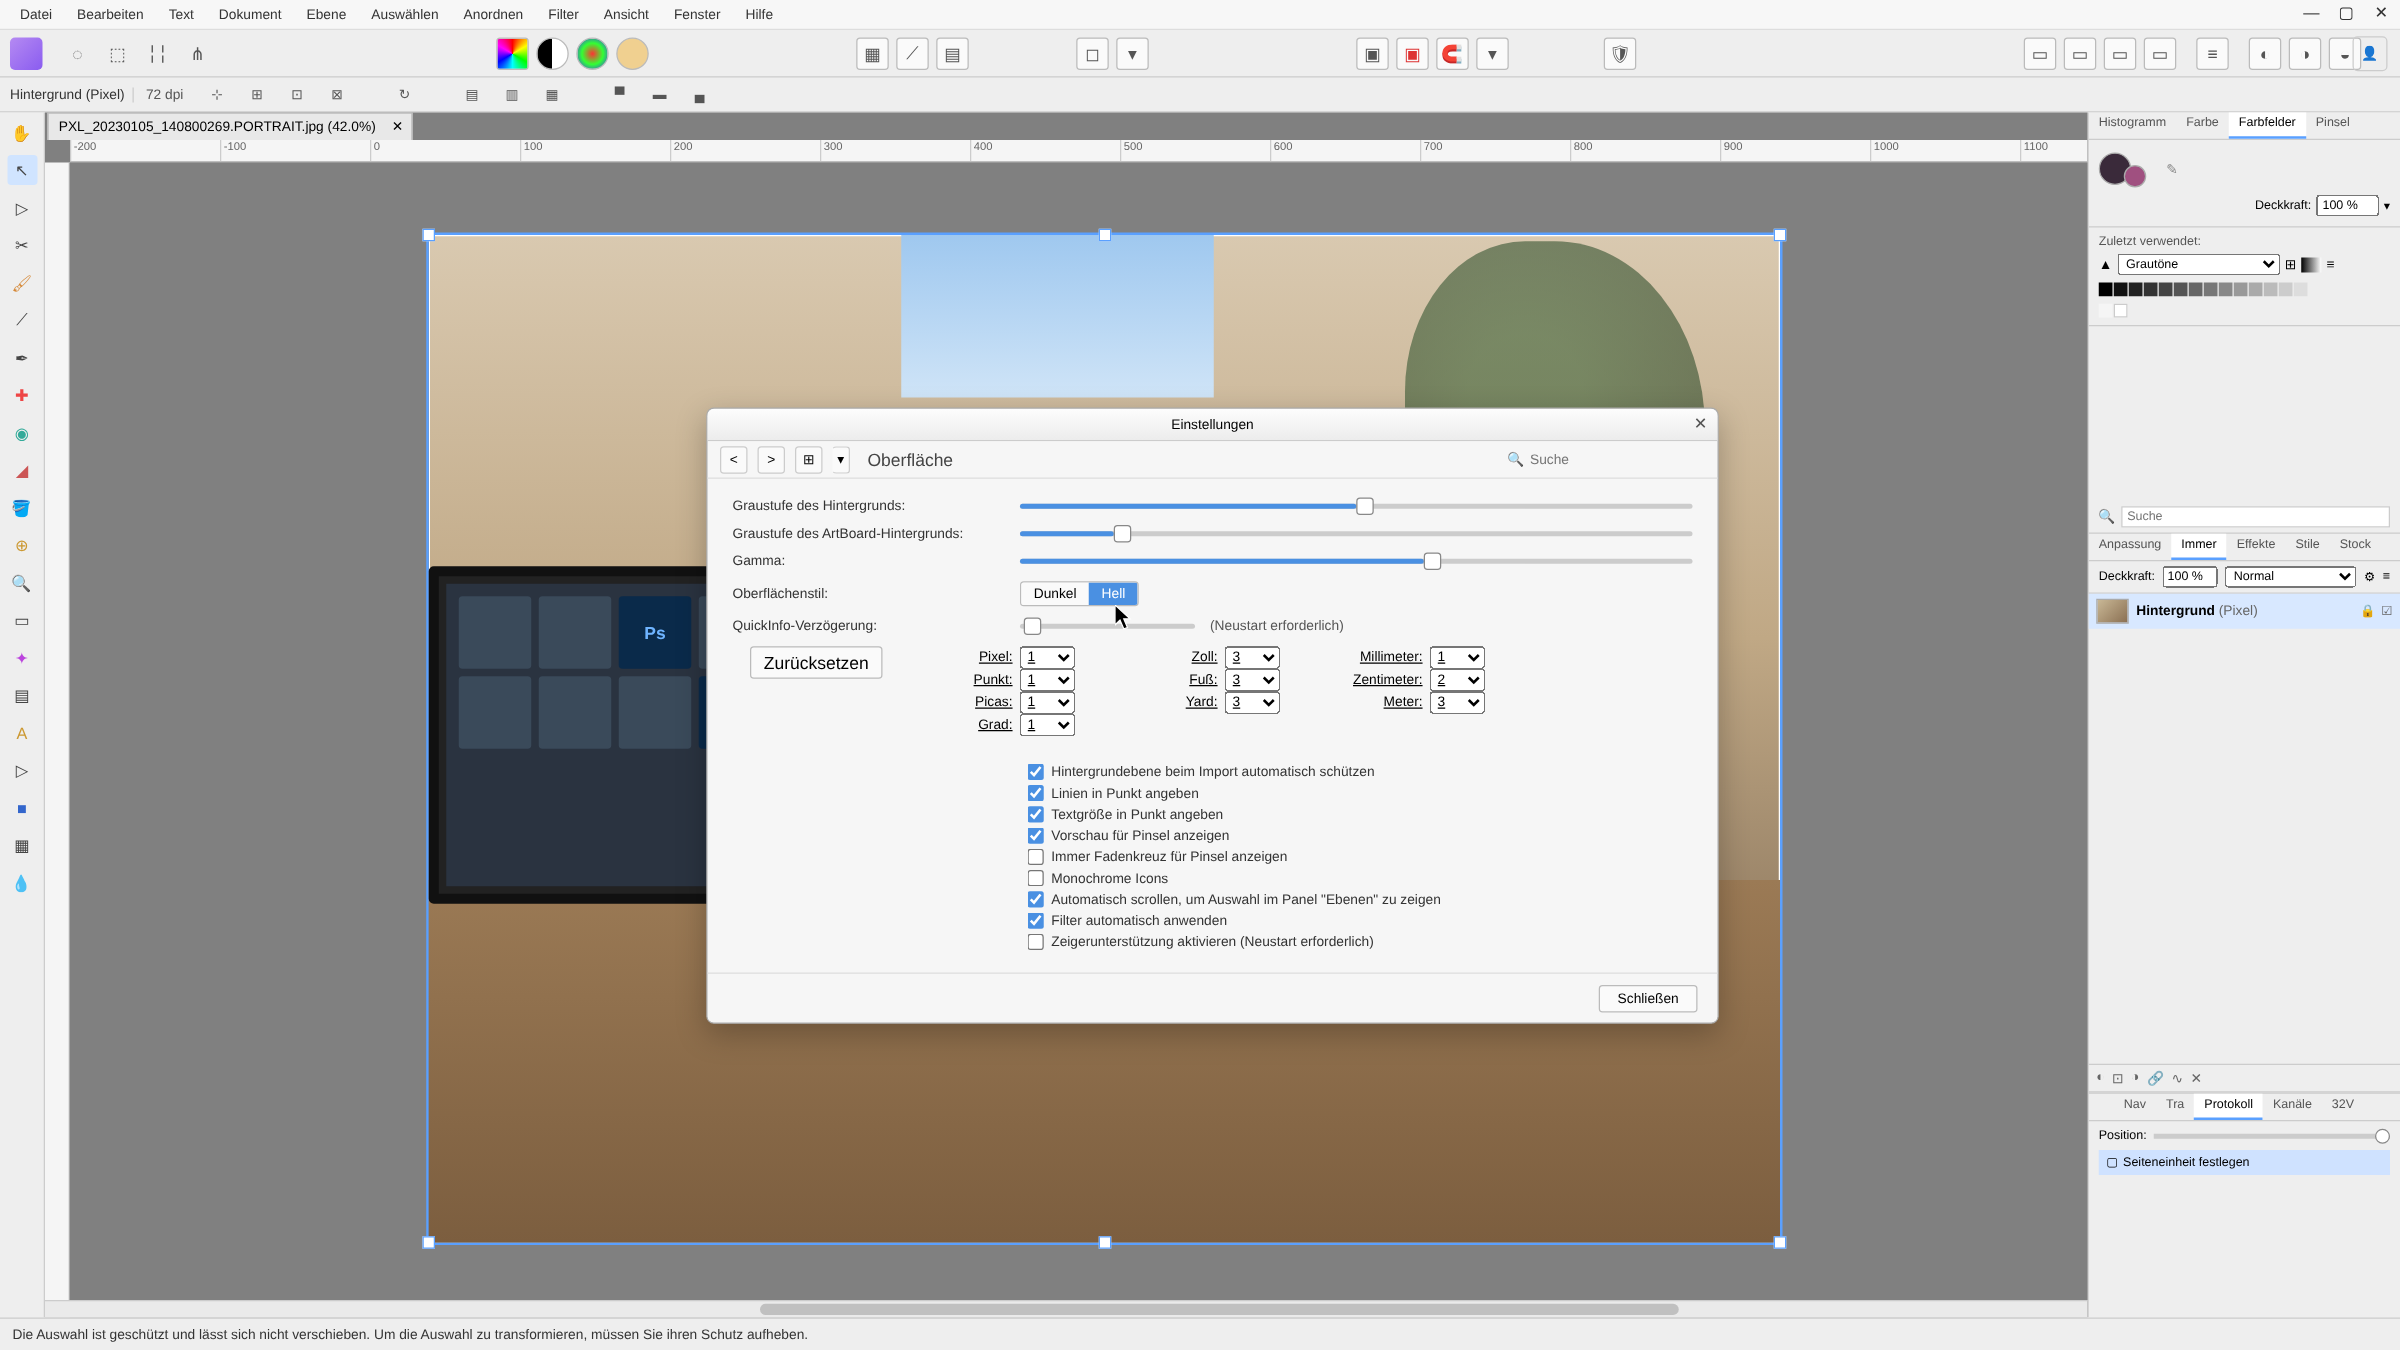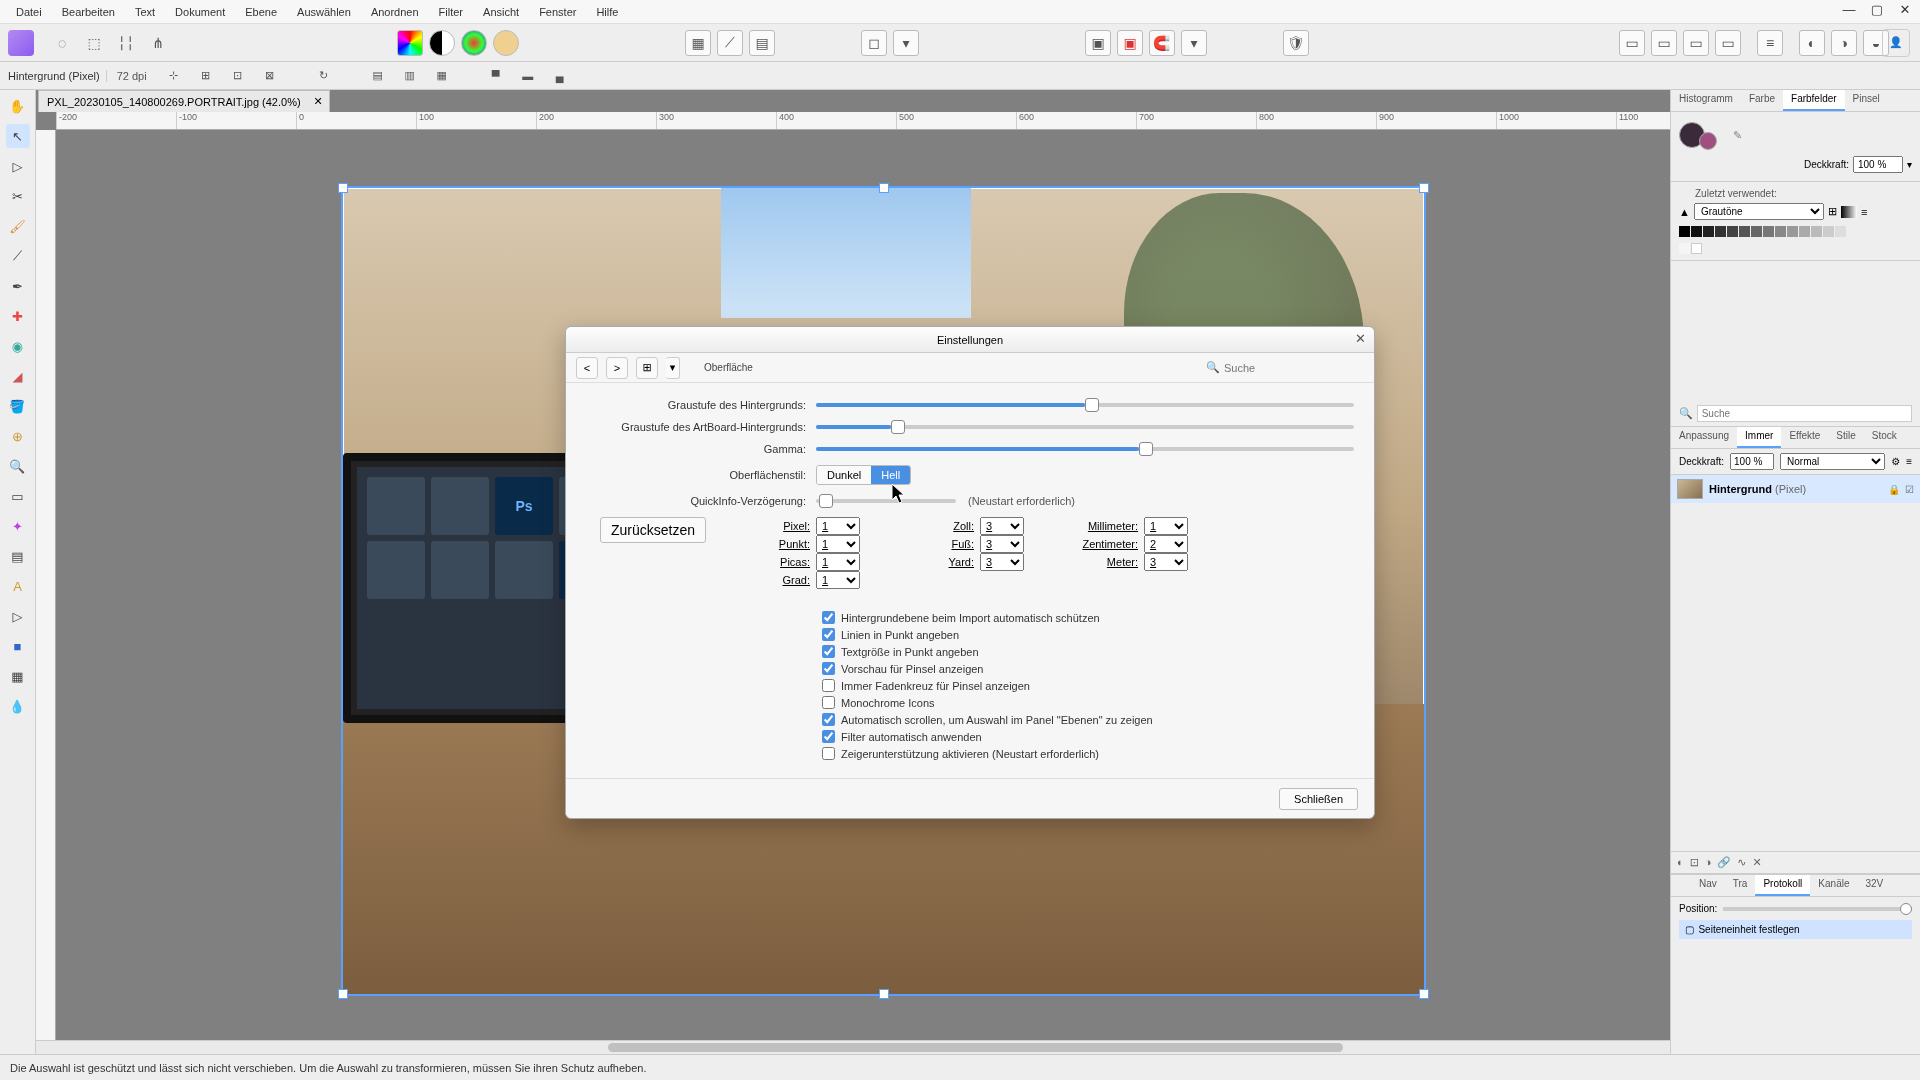--- a/index.html
+++ b/index.html
@@ -52,21 +52,21 @@
 .right-panels { width: 250px; background: #eeeeee; border-left: 1px solid #ccc; display: flex; flex-direction: column; }
 .panel-tabs { height: 22px; display: flex; border-bottom: 1px solid #ccc; font-size: 10px; }
 .panel-tab { padding: 3px 8px; color: #555; cursor: pointer; }
 .panel-tab.active { background: #fff; border-bottom: 2px solid #5aa0ff; color: #000; }
 .color-panel { padding: 8px; border-bottom: 1px solid #ccc; }
 .color-circles { display:flex; align-items:center; gap:6px; }
 .color-circle { width: 26px; height: 26px; border-radius: 50%; border: 1px solid #aaa; }
 .opac-row { display:flex; align-items:center; justify-content:flex-end; gap:4px; margin-top:6px; font-size:10px;}
 .opac-row input { width:50px; font-size:10px; padding:1px 3px;}
 .swatch-panel { padding: 6px 8px; border-bottom: 1px solid #ccc; }
-.swatch-label { font-size: 10px; color: #555; margin-bottom: 4px; margin-left: 16px;}
+.swatch-label { font-size: 10px; color: #555; margin-bottom: 4px;}
 .swatch-select { width: 130px; font-size: 10px; padding:1px 2px; }
 .swatch-row { display:flex; gap:1px; margin-top:6px; }
 .swatch { width: 11px; height: 11px; }
 .search-row { padding: 4px 8px; border-bottom: 1px solid #ccc; display:flex;align-items:center;gap:4px;}
 .search-row input { flex:1; font-size:10px; padding:2px 4px; border:1px solid #ccc; }
 .layers-panel { flex: 1; display:flex; flex-direction:column; border-bottom:1px solid #ccc; min-height:240px;}
 .layers-head { display:flex; font-size:10px; border-bottom:1px solid #ccc;}
 .layers-opac { padding:4px 8px; display:flex; gap:6px; align-items:center; font-size:10px; border-bottom:1px solid #ccc;}
 .layers-opac input, .layers-opac select { font-size:10px; padding:1px 2px; }
 .layer-row { display:flex; align-items:center; padding:4px 6px; gap:6px; background:#d8e8ff;}
@@ -83,26 +83,26 @@
 
 
 .statusbar { position: absolute; bottom: 0; left: 0; right: 0; height: 26px; background: #eeeeee; border-top: 1px solid #ccc; display: flex; align-items: center; padding: 0 10px; font-size: 11px; color: #333; }
 
 
 .dialog { position: absolute; left: 565px; top: 326px; width: 810px; background: #f6f6f6; border: 1px solid #aaa; border-radius: 6px; box-shadow: 0 8px 24px rgba(0,0,0,0.25); }
 .dialog-title { height: 26px; background: linear-gradient(#fdfdfd,#ececec); border-bottom: 1px solid #ccc; border-radius: 6px 6px 0 0; display:flex;align-items:center;justify-content:center; font-size:11px; position:relative;}
 .dialog-close { position:absolute; right:8px; top:4px; cursor:pointer; color:#555; font-size:13px;}
 .dialog-nav { height: 30px; border-bottom: 1px solid #ddd; display:flex; align-items:center; padding: 0 10px; gap:8px;}
 .dnav-btn { width:22px;height:22px;border:1px solid #ccc;border-radius:3px;display:flex;align-items:center;justify-content:center;font-size:11px;cursor:pointer;background:#fafafa;}
-.dnav-label { font-size:10px; color:#444; margin-left:16px;}
+.dnav-label { font-size:14px; color:#444; margin-left:6px;}
 .dnav-search { margin-left:auto; display:flex;align-items:center;gap:4px; color:#888;}
 .dnav-search input { border:none; background:transparent; font-size:11px; width:140px; outline:none;}
 .dialog-body { padding: 16px 20px 10px 20px; }
 .slider-row { display:flex; align-items:center; margin-bottom: 10px; font-size:11px;}
-.slider-label { width: 230px; text-align:right; padding-right:10px; color:#333;}
+.slider-label { width: 230px; text-align:left; padding-right:10px; color:#333;}
 .slider-track { flex:1; height:4px; background:#ccc; position:relative; border-radius:2px;}
 .slider-fill { position:absolute; left:0; top:0; bottom:0; background:#4a90e2; border-radius:2px;}
 .slider-thumb { position:absolute; top:-5px; width:14px; height:14px; background:#fff; border:1px solid #888; border-radius:3px;}
 .style-row { display:flex; align-items:center; margin-bottom:10px; font-size:11px;}
 .style-btns { display:flex; border:1px solid #bbb; border-radius:3px; overflow:hidden;}
 .style-btn { padding:3px 10px; background:#fafafa; cursor:pointer; font-size:11px;}
 .style-btn.active { background:#4a90e2; color:#fff;}
 .note-text { font-size:11px; color:#555; margin-left:12px;}
 .section-label { font-size:11px; color:#333; margin: 6px 0 10px 6px;}
 .units-grid { display:flex; gap:0; align-items:flex-start; padding-left: 14px;}

